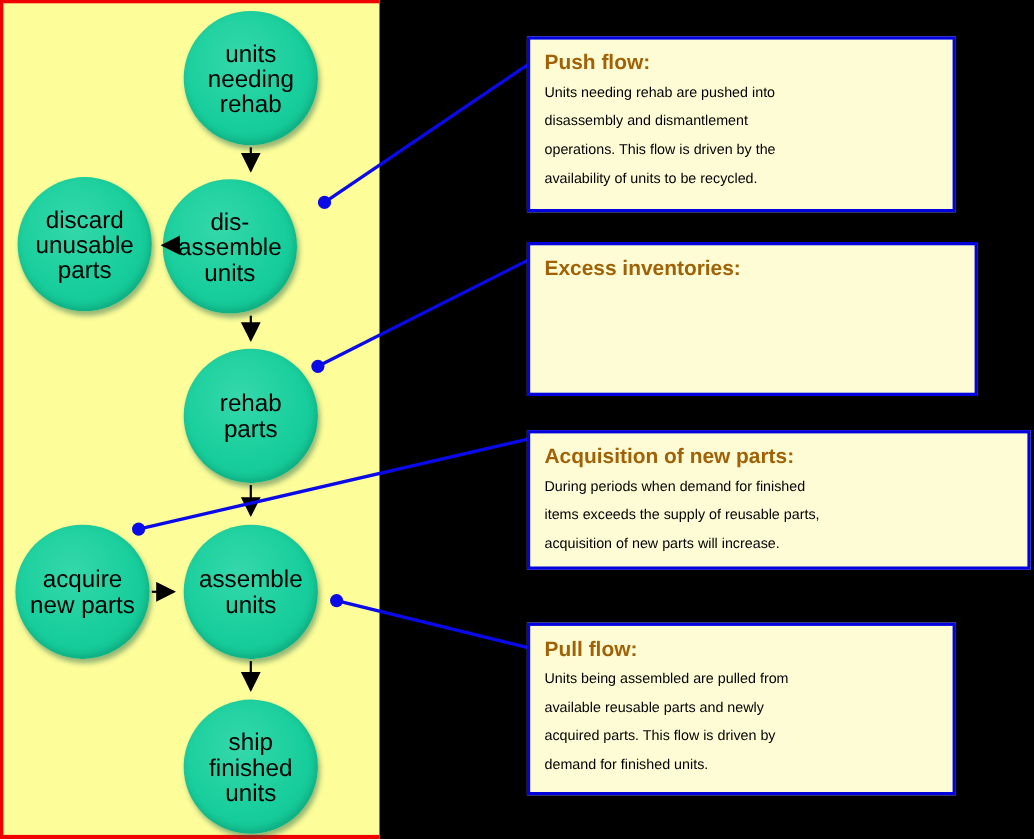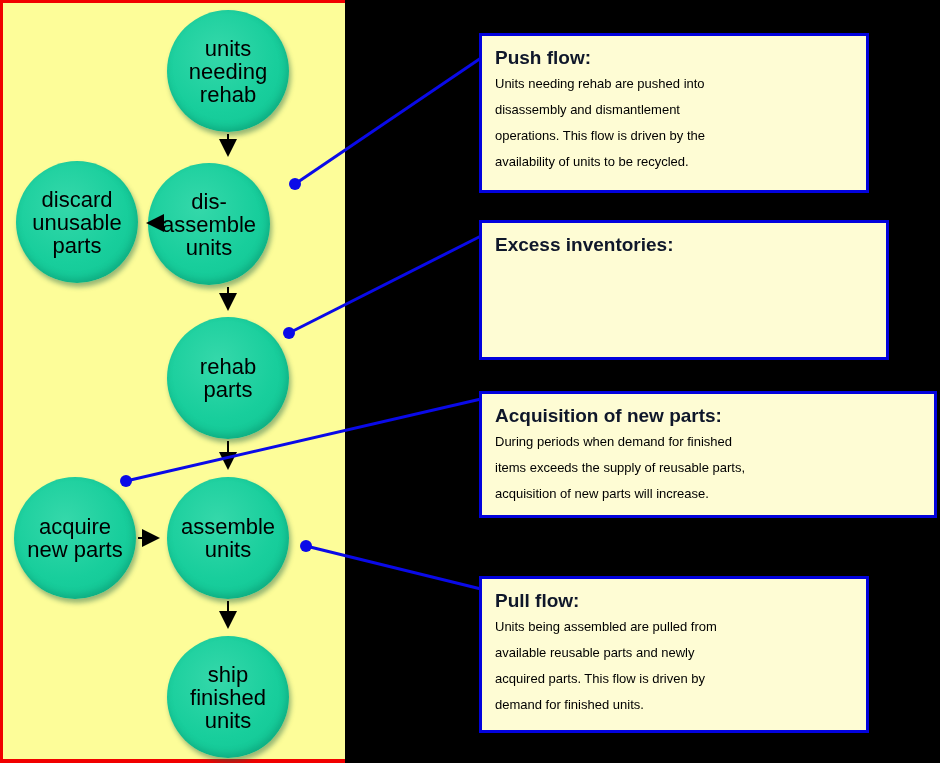--- a/index.html
+++ b/index.html
@@ -32,26 +32,26 @@
   
   #diagram-svg{position:absolute;left:0;top:0;width:940px;height:763px;pointer-events:none;}
   .flow-arrow{stroke:#000;stroke-width:2;}
   .connector{stroke:#0A0AE8;stroke-width:3;}
   .connector-dot{fill:#0A0AE8;}
   
   .callout{
     position:absolute;background:#FEFCD4;border:3px solid #0202DD;box-sizing:border-box;
     padding:9px 13px;color:#000;
   }
-  .callout-title{font-weight:bold;color:#0f172a;font-size:19px;line-height:26px;}
+  .callout-title{font-weight:bold;color:#a16207;font-size:19px;line-height:26px;}
   .callout-body{font-size:13px;line-height:26px;white-space:pre-line;}
   #callout-push-flow{left:479px;top:33px;width:390px;height:160px;}
   #callout-excess-inventories{left:479px;top:220px;width:410px;height:140px;}
   #callout-acquisition-new-parts{left:479px;top:391px;width:458px;height:127px;}
-  #callout-pull-flow{left:479px;top:566px;width:390px;height:157px;margin-top:10px;}
+  #callout-pull-flow{left:479px;top:566px;width:390px;height:157px;}
 </style>
 </head>
 <body>
 
 <div id="canvas">
 
   <div id="process-panel"></div>
 
   <div class="node" id="node-units-needing-rehab">
     <span>units

